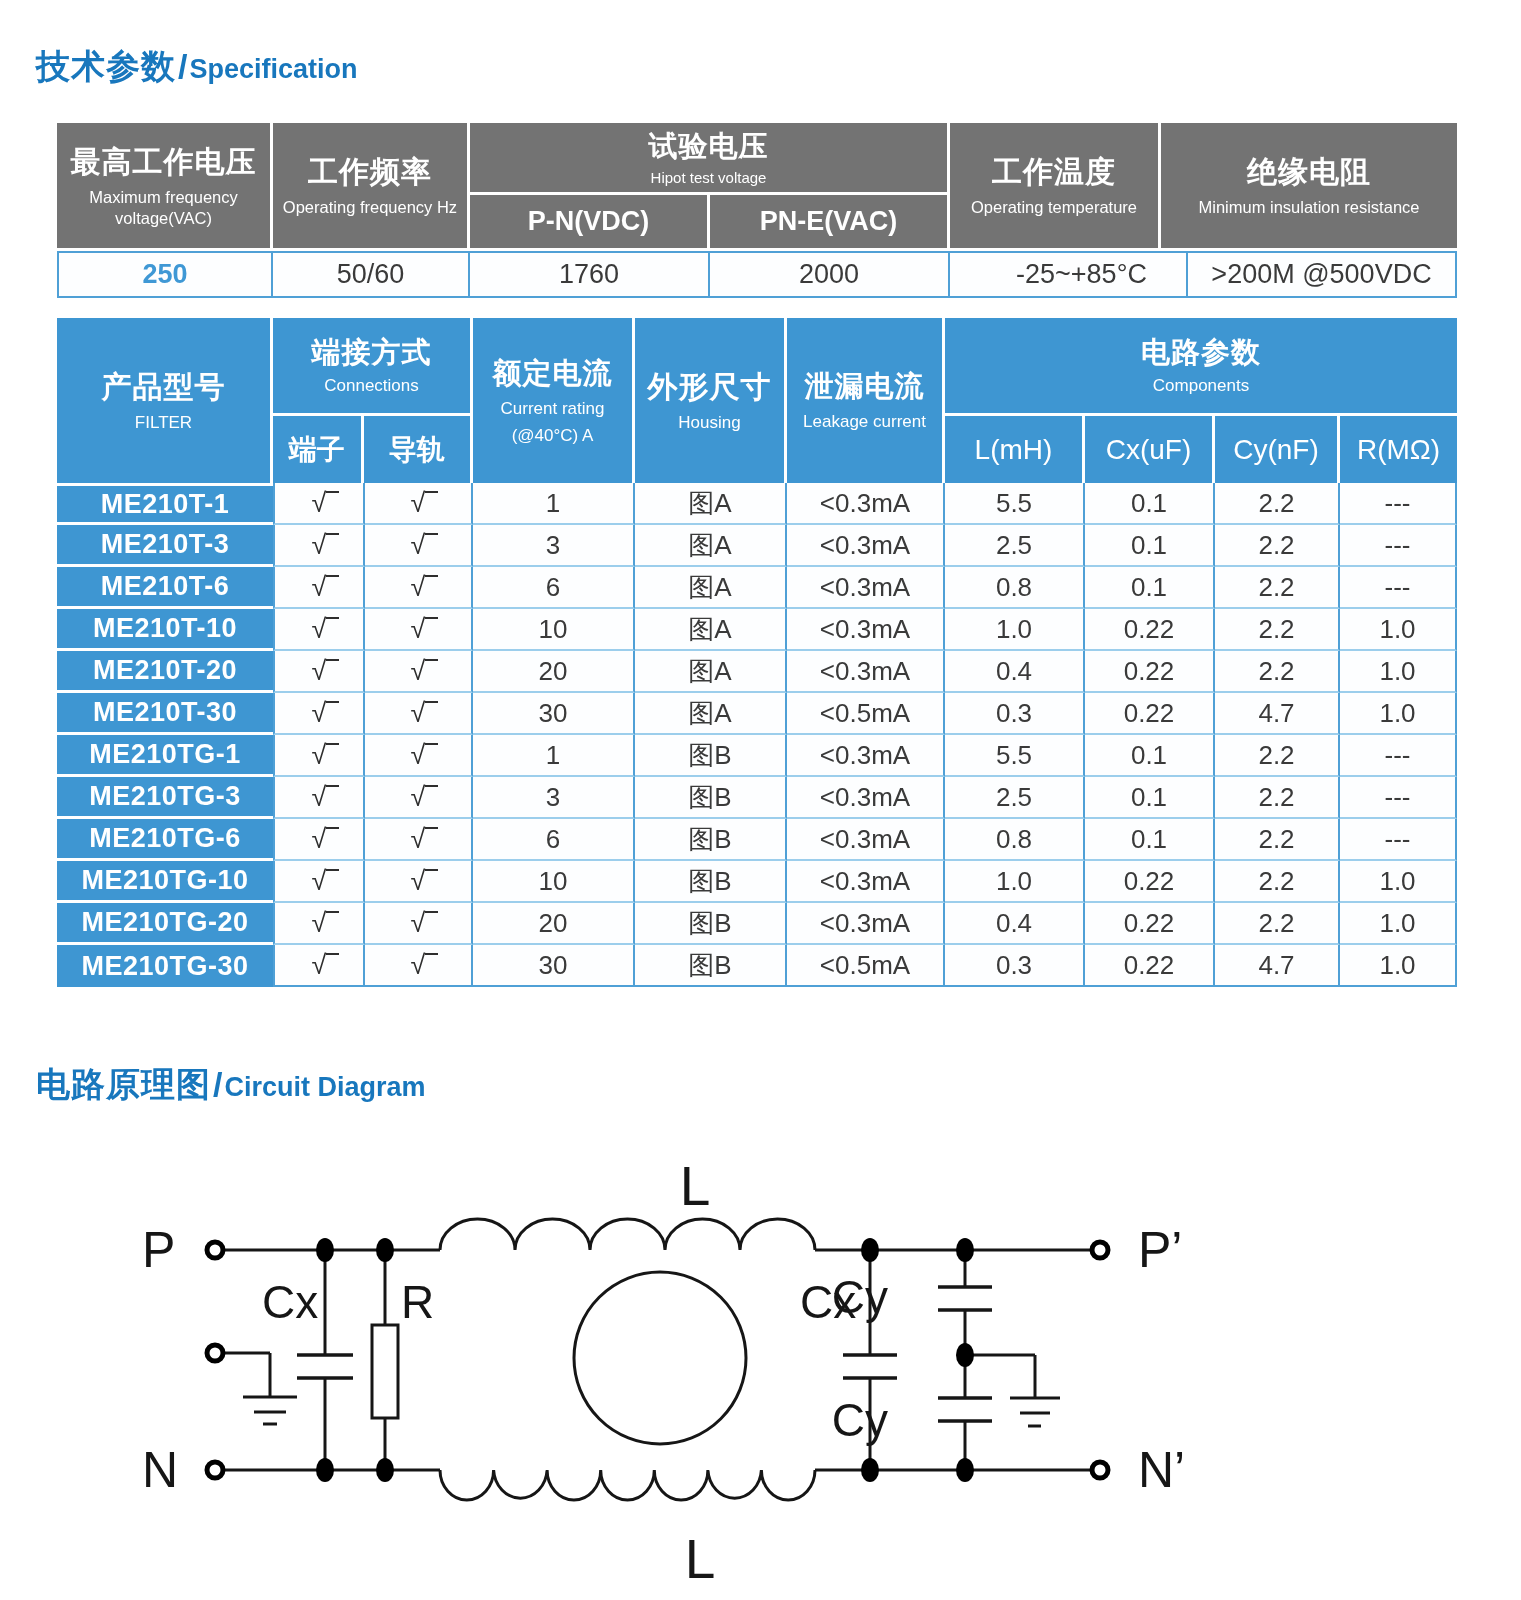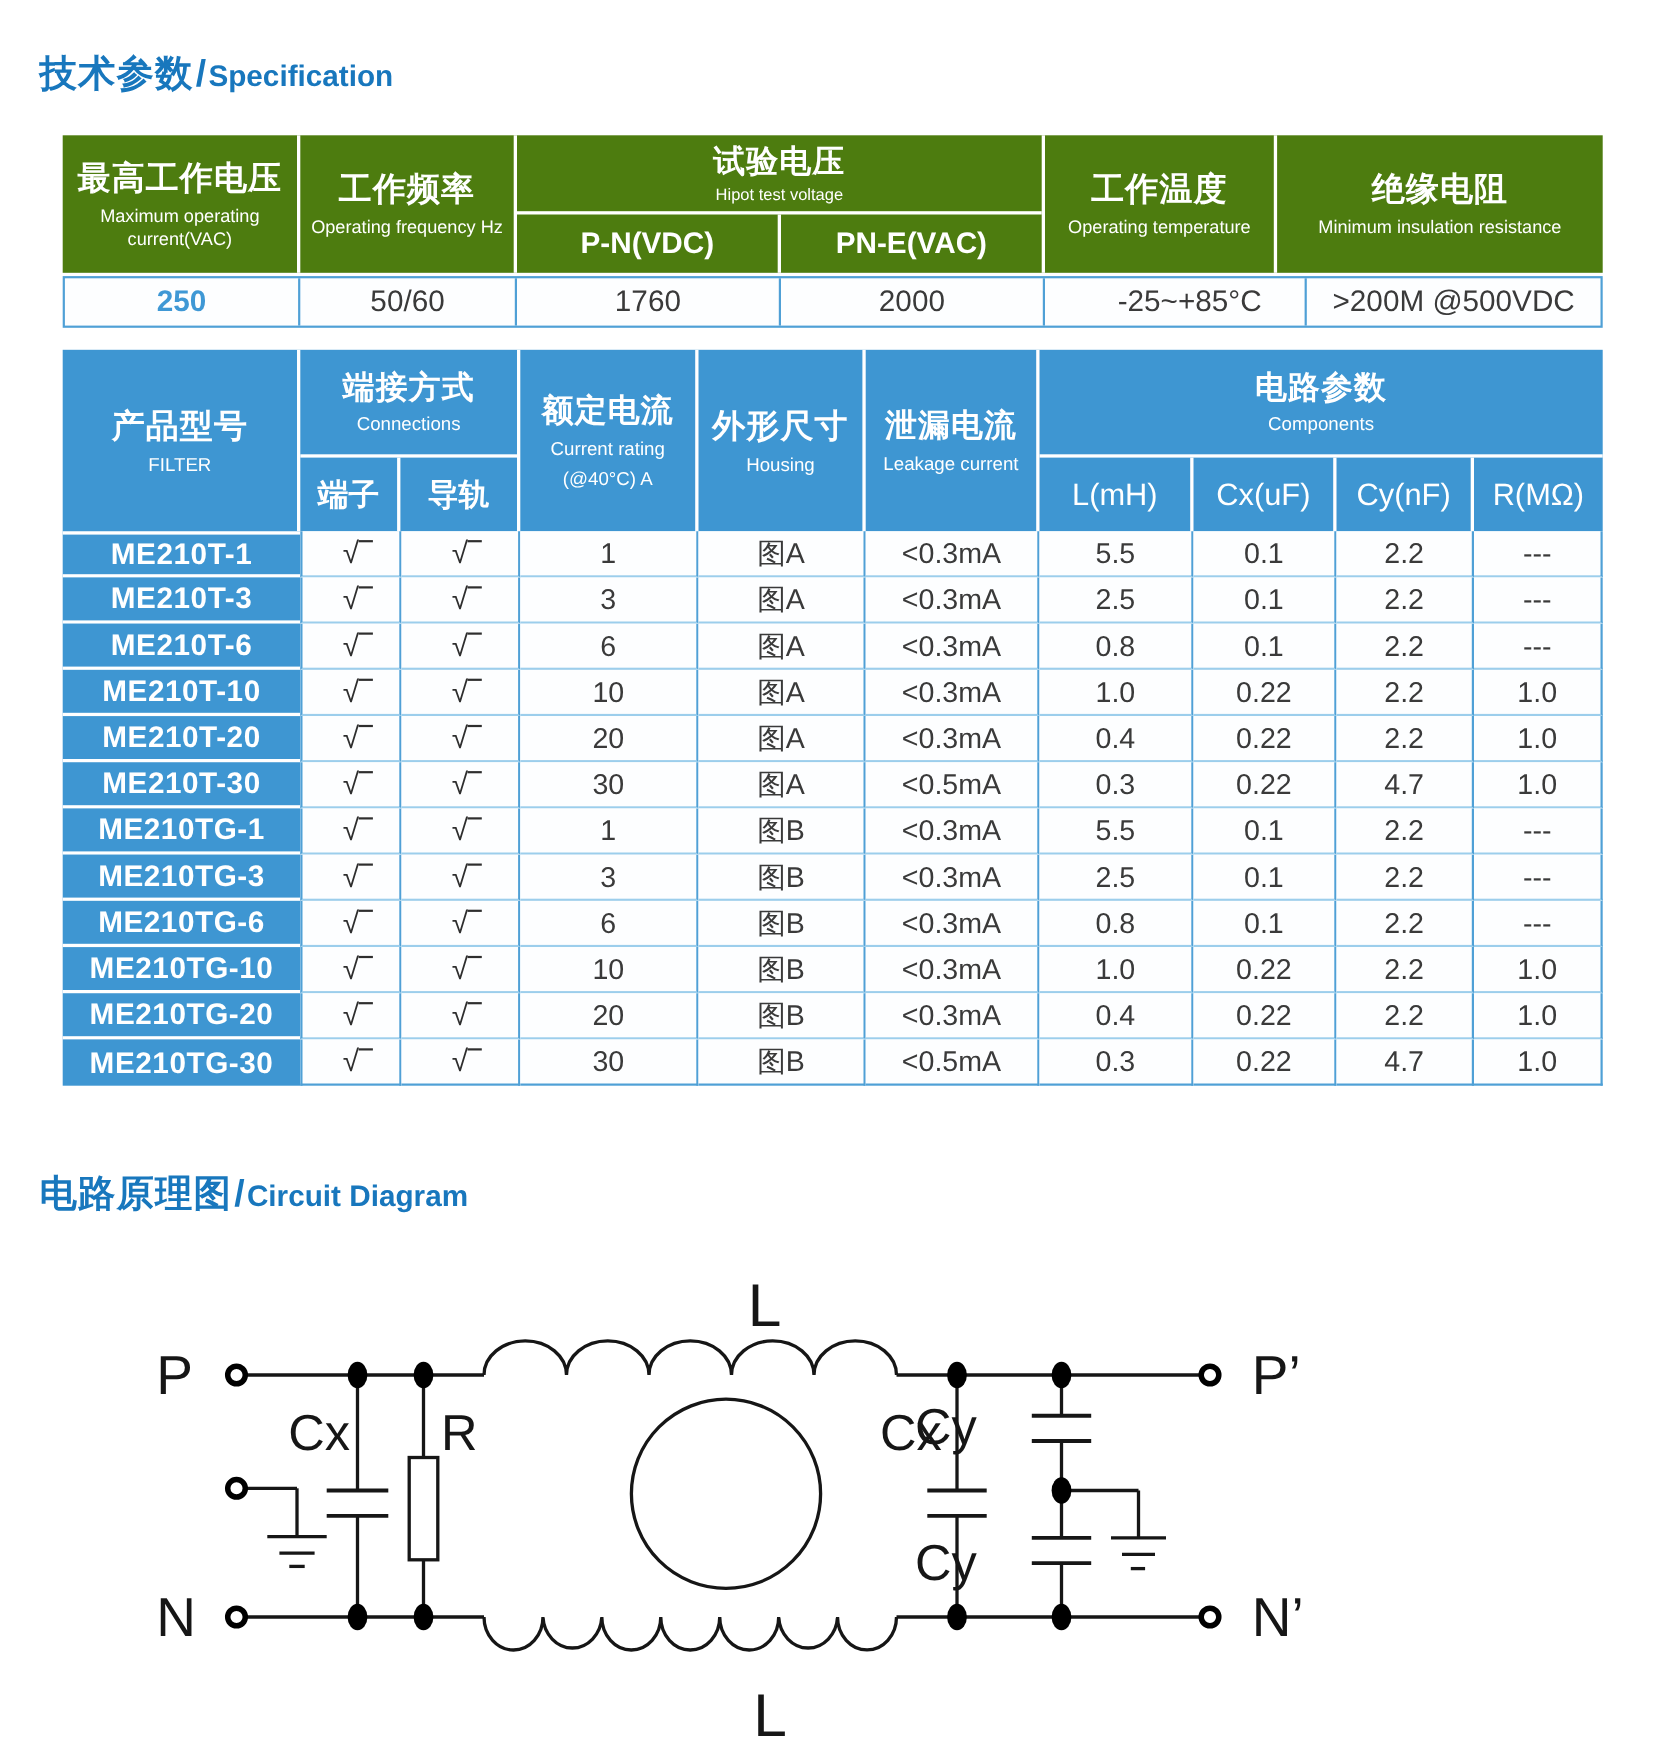--- a/index.html
+++ b/index.html
@@ -9,21 +9,21 @@
   .sect-title{position:absolute;left:36px;display:flex;align-items:baseline;color:#1877BD;}
   .sect-title .zh{font-size:34px;font-weight:bold;letter-spacing:1px;}
   .sect-title .slash{font-size:34px;font-weight:bold;margin:0 2px;}
   .sect-title .en{font-size:27px;font-weight:bold;}
   #spec-title{top:44px;}
   #circuit-title{top:1062px;}
   .zh1{font-size:30px;font-weight:bold;letter-spacing:1px;}
   .en1{font-size:16.5px;font-weight:normal;line-height:1.3;text-align:center;}
   
   .t1{position:absolute;left:57px;top:123px;width:1400px;}
-  .t1h{display:flex;height:125px;background:#4d7c0f;}
+  .t1h{display:flex;height:125px;background:#737373;}
   .t1h .hcell{box-sizing:border-box;display:flex;flex-direction:column;align-items:center;justify-content:center;
               gap:4px;color:#fff;border-right:3px solid #fff;}
   .t1h .hcell.last{border-right:none;border-radius:22px;}
   .t1h .hgroup{box-sizing:border-box;display:flex;flex-direction:column;border-right:3px solid #fff;}
   .gtitle{box-sizing:border-box;height:72px;display:flex;flex-direction:column;align-items:center;justify-content:center;
           color:#fff;border-bottom:3px solid #fff;gap:1px;}
   .gtitle .zh1{font-size:29px;}
   .gtitle .en1{font-size:15px;}
   .gsub{display:flex;flex:1;justify-content:flex-end;}
   .gsub .scell{box-sizing:border-box;flex:1;display:flex;align-items:center;justify-content:center;
@@ -80,21 +80,21 @@
   <div class="sect-title" id="spec-title">
     <span class="zh">技术参数</span>
       <span class="slash">/</span>
       <span class="en">Specification</span>
   </div>
 
   <div class="t1">
     <div class="t1h">
       <div class="hcell w216">
         <div class="zh1">最高工作电压</div>
-        <div class="en1">Maximum operating current(VAC)</div>
+        <div class="en1">Maximum frequency voltage(VAC)</div>
       </div>
       <div class="hcell w197">
         <div class="zh1">工作频率</div>
         <div class="en1">Operating frequency Hz</div>
       </div>
       <div class="hgroup w480">
         <div class="gtitle">
           <div class="zh1">试验电压</div>
           <div class="en1">Hipot test voltage</div>
         </div>

